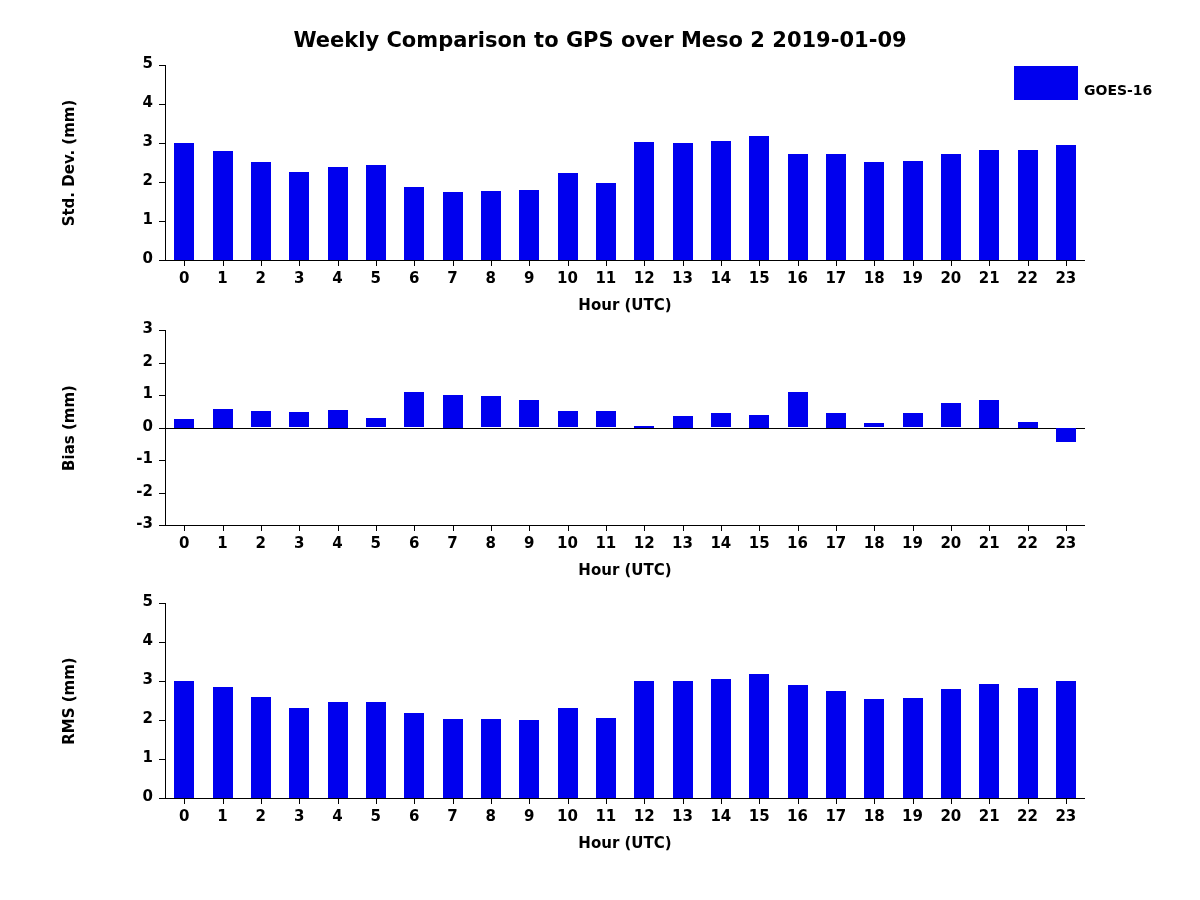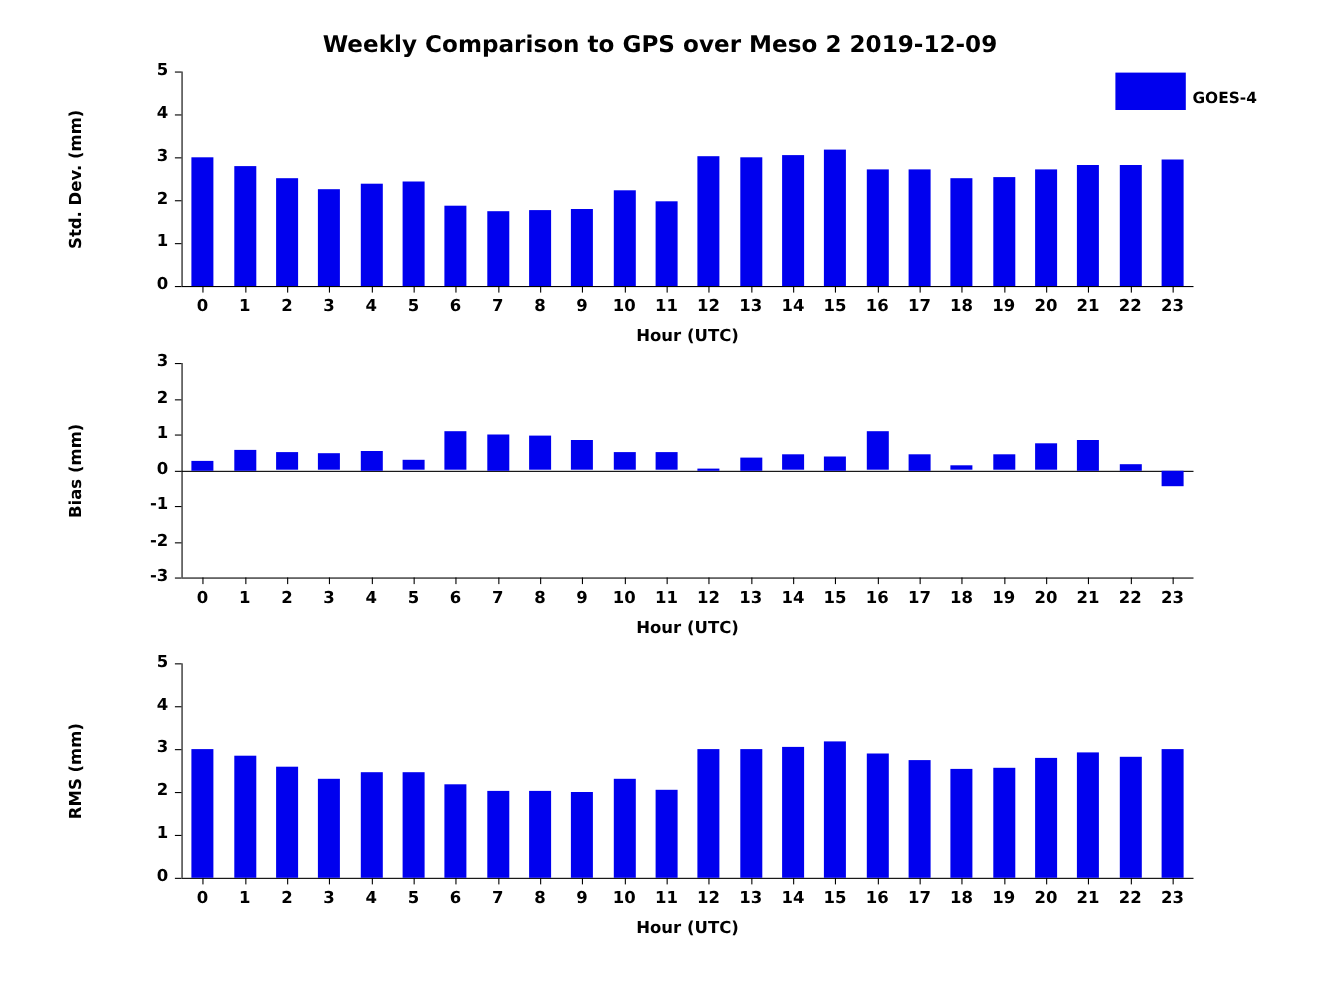--- a/index.html
+++ b/index.html
@@ -87,21 +87,21 @@
     position: absolute;
     font-size: 14px;
     font-weight: bold;
     white-space: nowrap;
   }
 </style>
 </head>
 <body>
 
 <div class="figure">
-  <div class="title">Weekly Comparison to GPS over Meso 2 2019-12-09</div>
+  <div class="title">Weekly Comparison to GPS over Meso 2 2019-01-09</div>
   <div id="panels">
       <div class="panel" style="left: 0px; top: 0px; width: 1200px; height: 900px;">
         <div class="axis-line" style="left: 165px; top: 65px; width: 1px; height: 195px;"></div>
         <div class="axis-line" style="left: 165px; top: 260px; width: 920px; height: 1px;"></div>
         <div class="ytick" style="left: 159px; top: 260px;"></div>
         <div class="ylabel-txt" style="left: 103px; top: 251px; width: 50px;">0</div>
         <div class="ytick" style="left: 159px; top: 221px;"></div>
         <div class="ylabel-txt" style="left: 103px; top: 212px; width: 50px;">1</div>
         <div class="ytick" style="left: 159px; top: 182px;"></div>
         <div class="ylabel-txt" style="left: 103px; top: 173px; width: 50px;">2</div>
@@ -179,21 +179,21 @@
         <div class="bar" style="left: 979px; top: 150px; width: 20px; height: 110px; background: rgb(0, 0, 238);"></div>
         <div class="tick" style="left: 1028px; top: 260px;"></div>
         <div class="xlabel-txt" style="left: 1002.5px; top: 271px; width: 50px;">22</div>
         <div class="bar" style="left: 1018px; top: 150px; width: 20px; height: 110px; background: rgb(0, 0, 238);"></div>
         <div class="tick" style="left: 1066px; top: 260px;"></div>
         <div class="xlabel-txt" style="left: 1040.83px; top: 271px; width: 50px;">23</div>
         <div class="bar" style="left: 1056px; top: 145px; width: 20px; height: 115px; background: rgb(0, 0, 238);"></div>
         <div class="axis-name" style="left: 165px; width: 920px; top: 296px;">Hour (UTC)</div>
         <div class="axis-name vertical" style="width: 240px; left: -51px; top: 153.5px;">Std. Dev. (mm)</div>
         <div class="legend-swatch" style="left: 1014px; top: 66px; width: 64px; height: 34px; background: rgb(0, 0, 238);"></div>
-        <div class="legend-label" style="left: 1084px; top: 82px;">GOES-4</div>
+        <div class="legend-label" style="left: 1084px; top: 82px;">GOES-16</div>
       </div>
       <div class="panel" style="left: 0px; top: 0px; width: 1200px; height: 900px;">
         <div class="axis-line" style="left: 165px; top: 330px; width: 1px; height: 195px;"></div>
         <div class="axis-line" style="left: 165px; top: 525px; width: 920px; height: 1px;"></div>
         <div class="axis-line" style="left: 165px; top: 428px; width: 920px; height: 1px;"></div>
         <div class="ytick" style="left: 159px; top: 525px;"></div>
         <div class="ylabel-txt" style="left: 103px; top: 516px; width: 50px;">-3</div>
         <div class="ytick" style="left: 159px; top: 493px;"></div>
         <div class="ylabel-txt" style="left: 103px; top: 483.5px; width: 50px;">-2</div>
         <div class="ytick" style="left: 159px; top: 460px;"></div>

